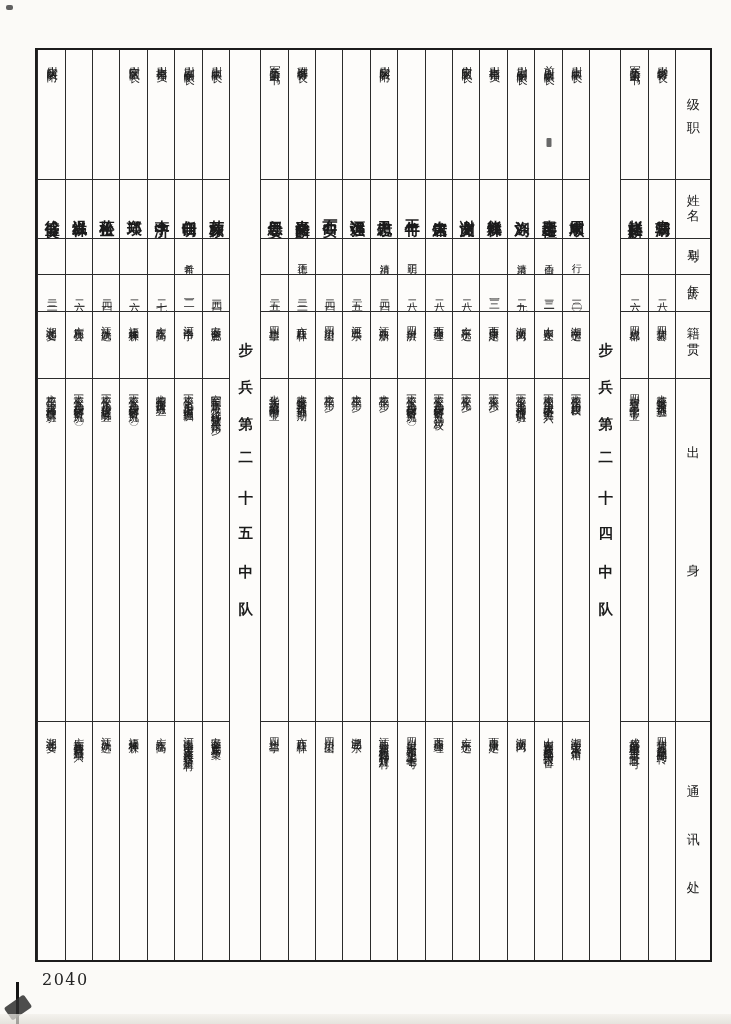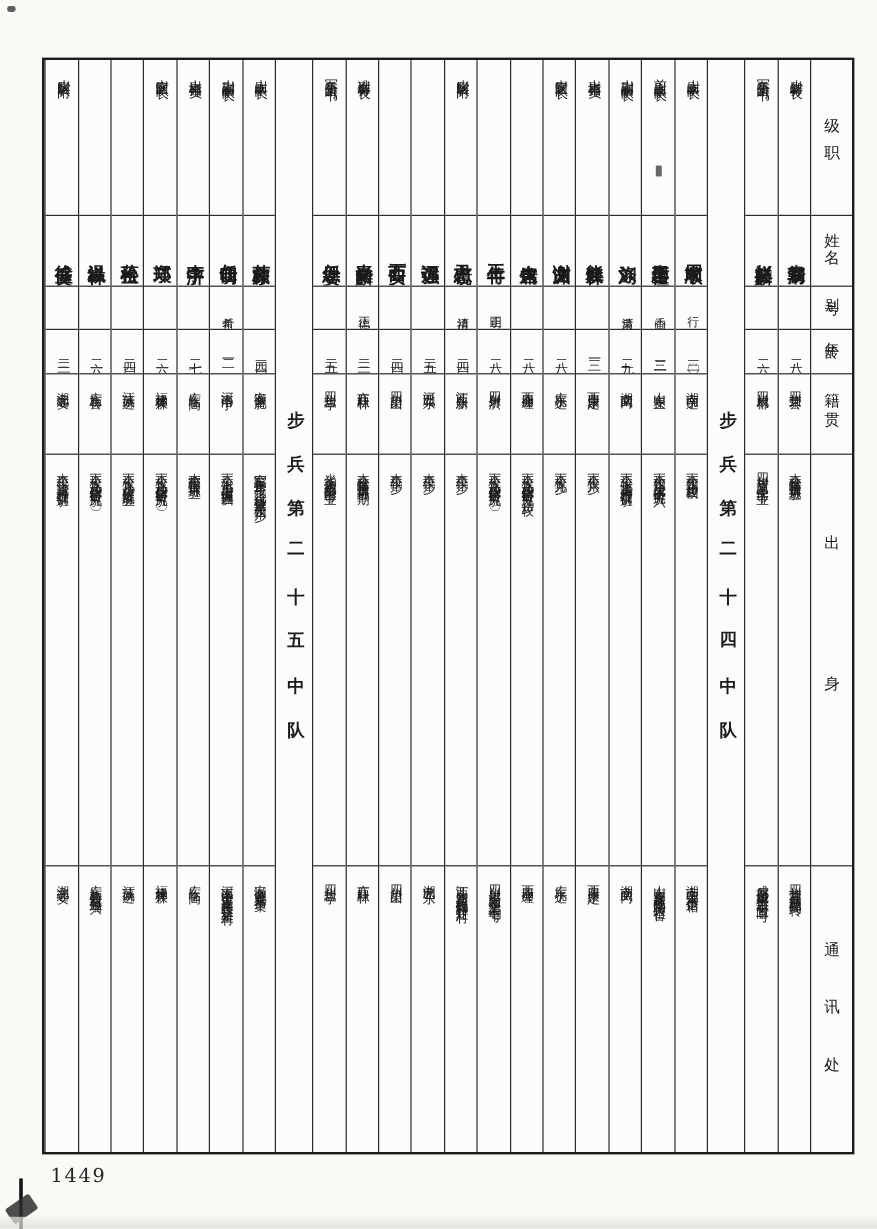--- a/index.html
+++ b/index.html
@@ -606,19 +606,19 @@
         </div>
         <div class="cell c-bg">
           <span class="vtext t-bg">本校二〇步诸兵种联训班</span>
         </div>
         <div class="cell c-addr">
           <span class="vtext t-addr">湖北远安</span>
         </div>
       </div>
     </div>
 
-  <div class="page-number">1449</div>
+  <div class="page-number">2040</div>
 
   <div class="corner-dot"></div>
   <div class="edge-line"></div>
   <div class="corner-smudge"></div>
   <div class="bottom-shadow"></div>
 </div>
 
 </body></html>

